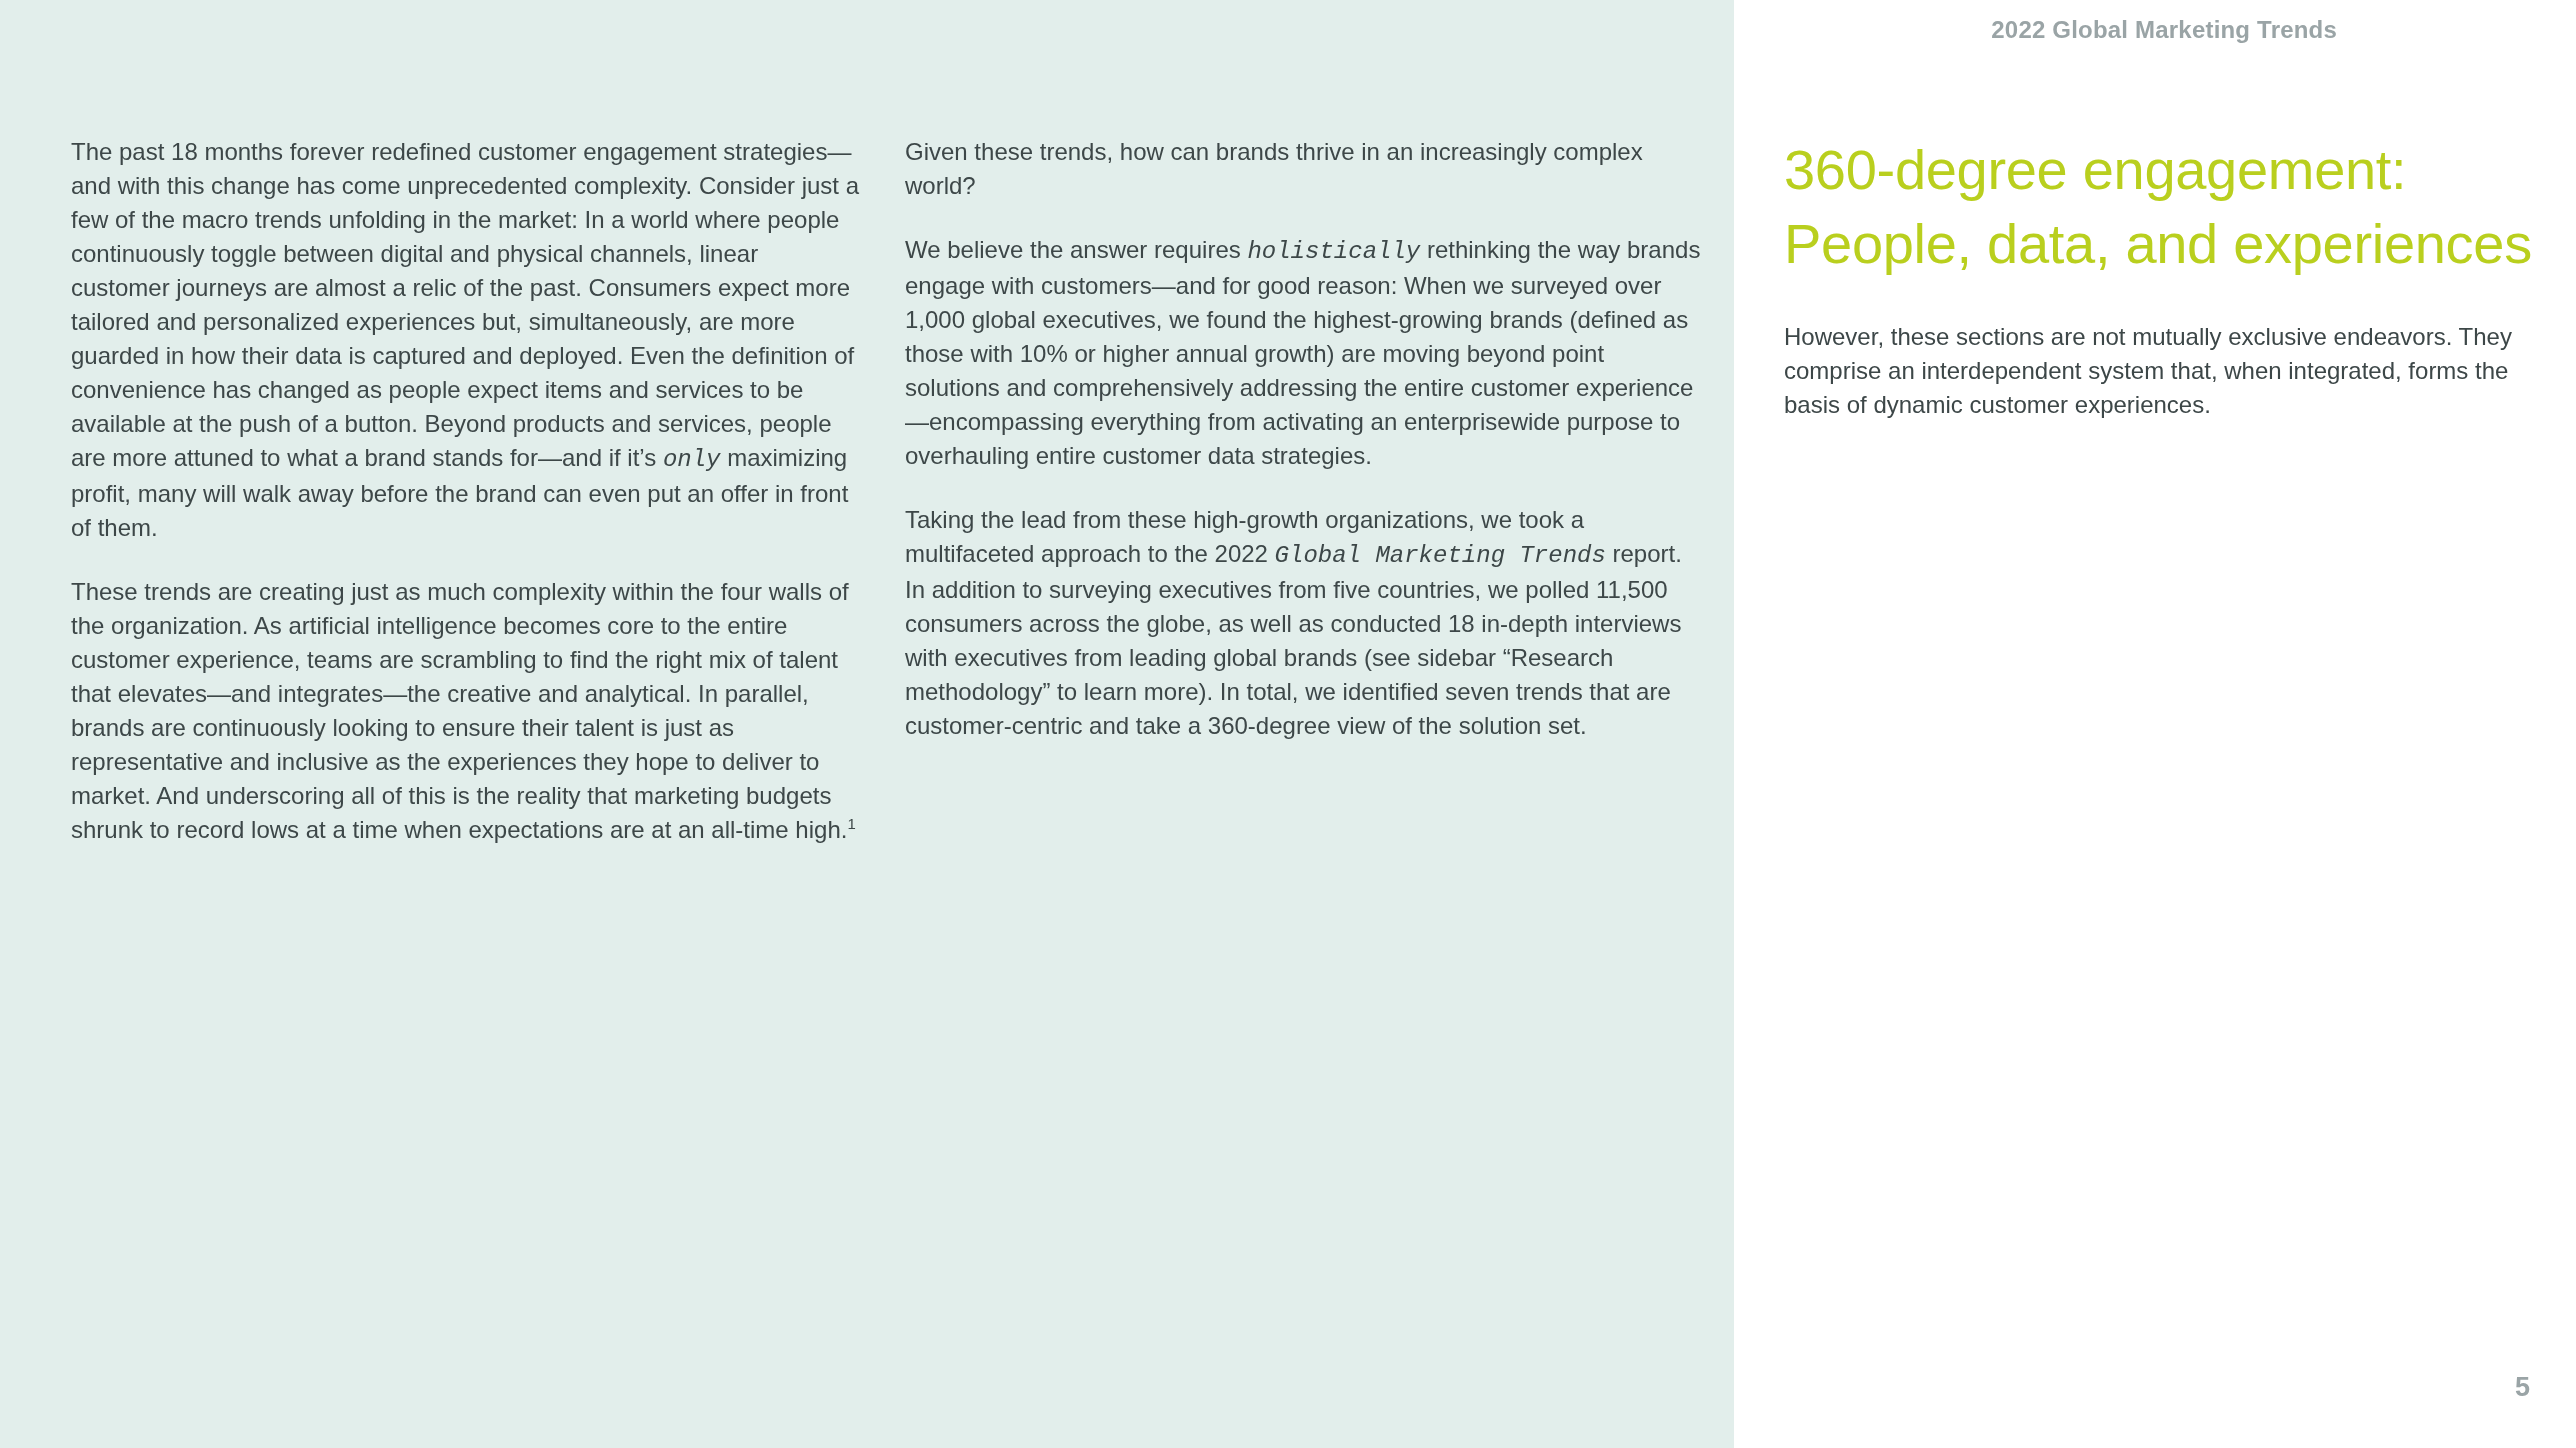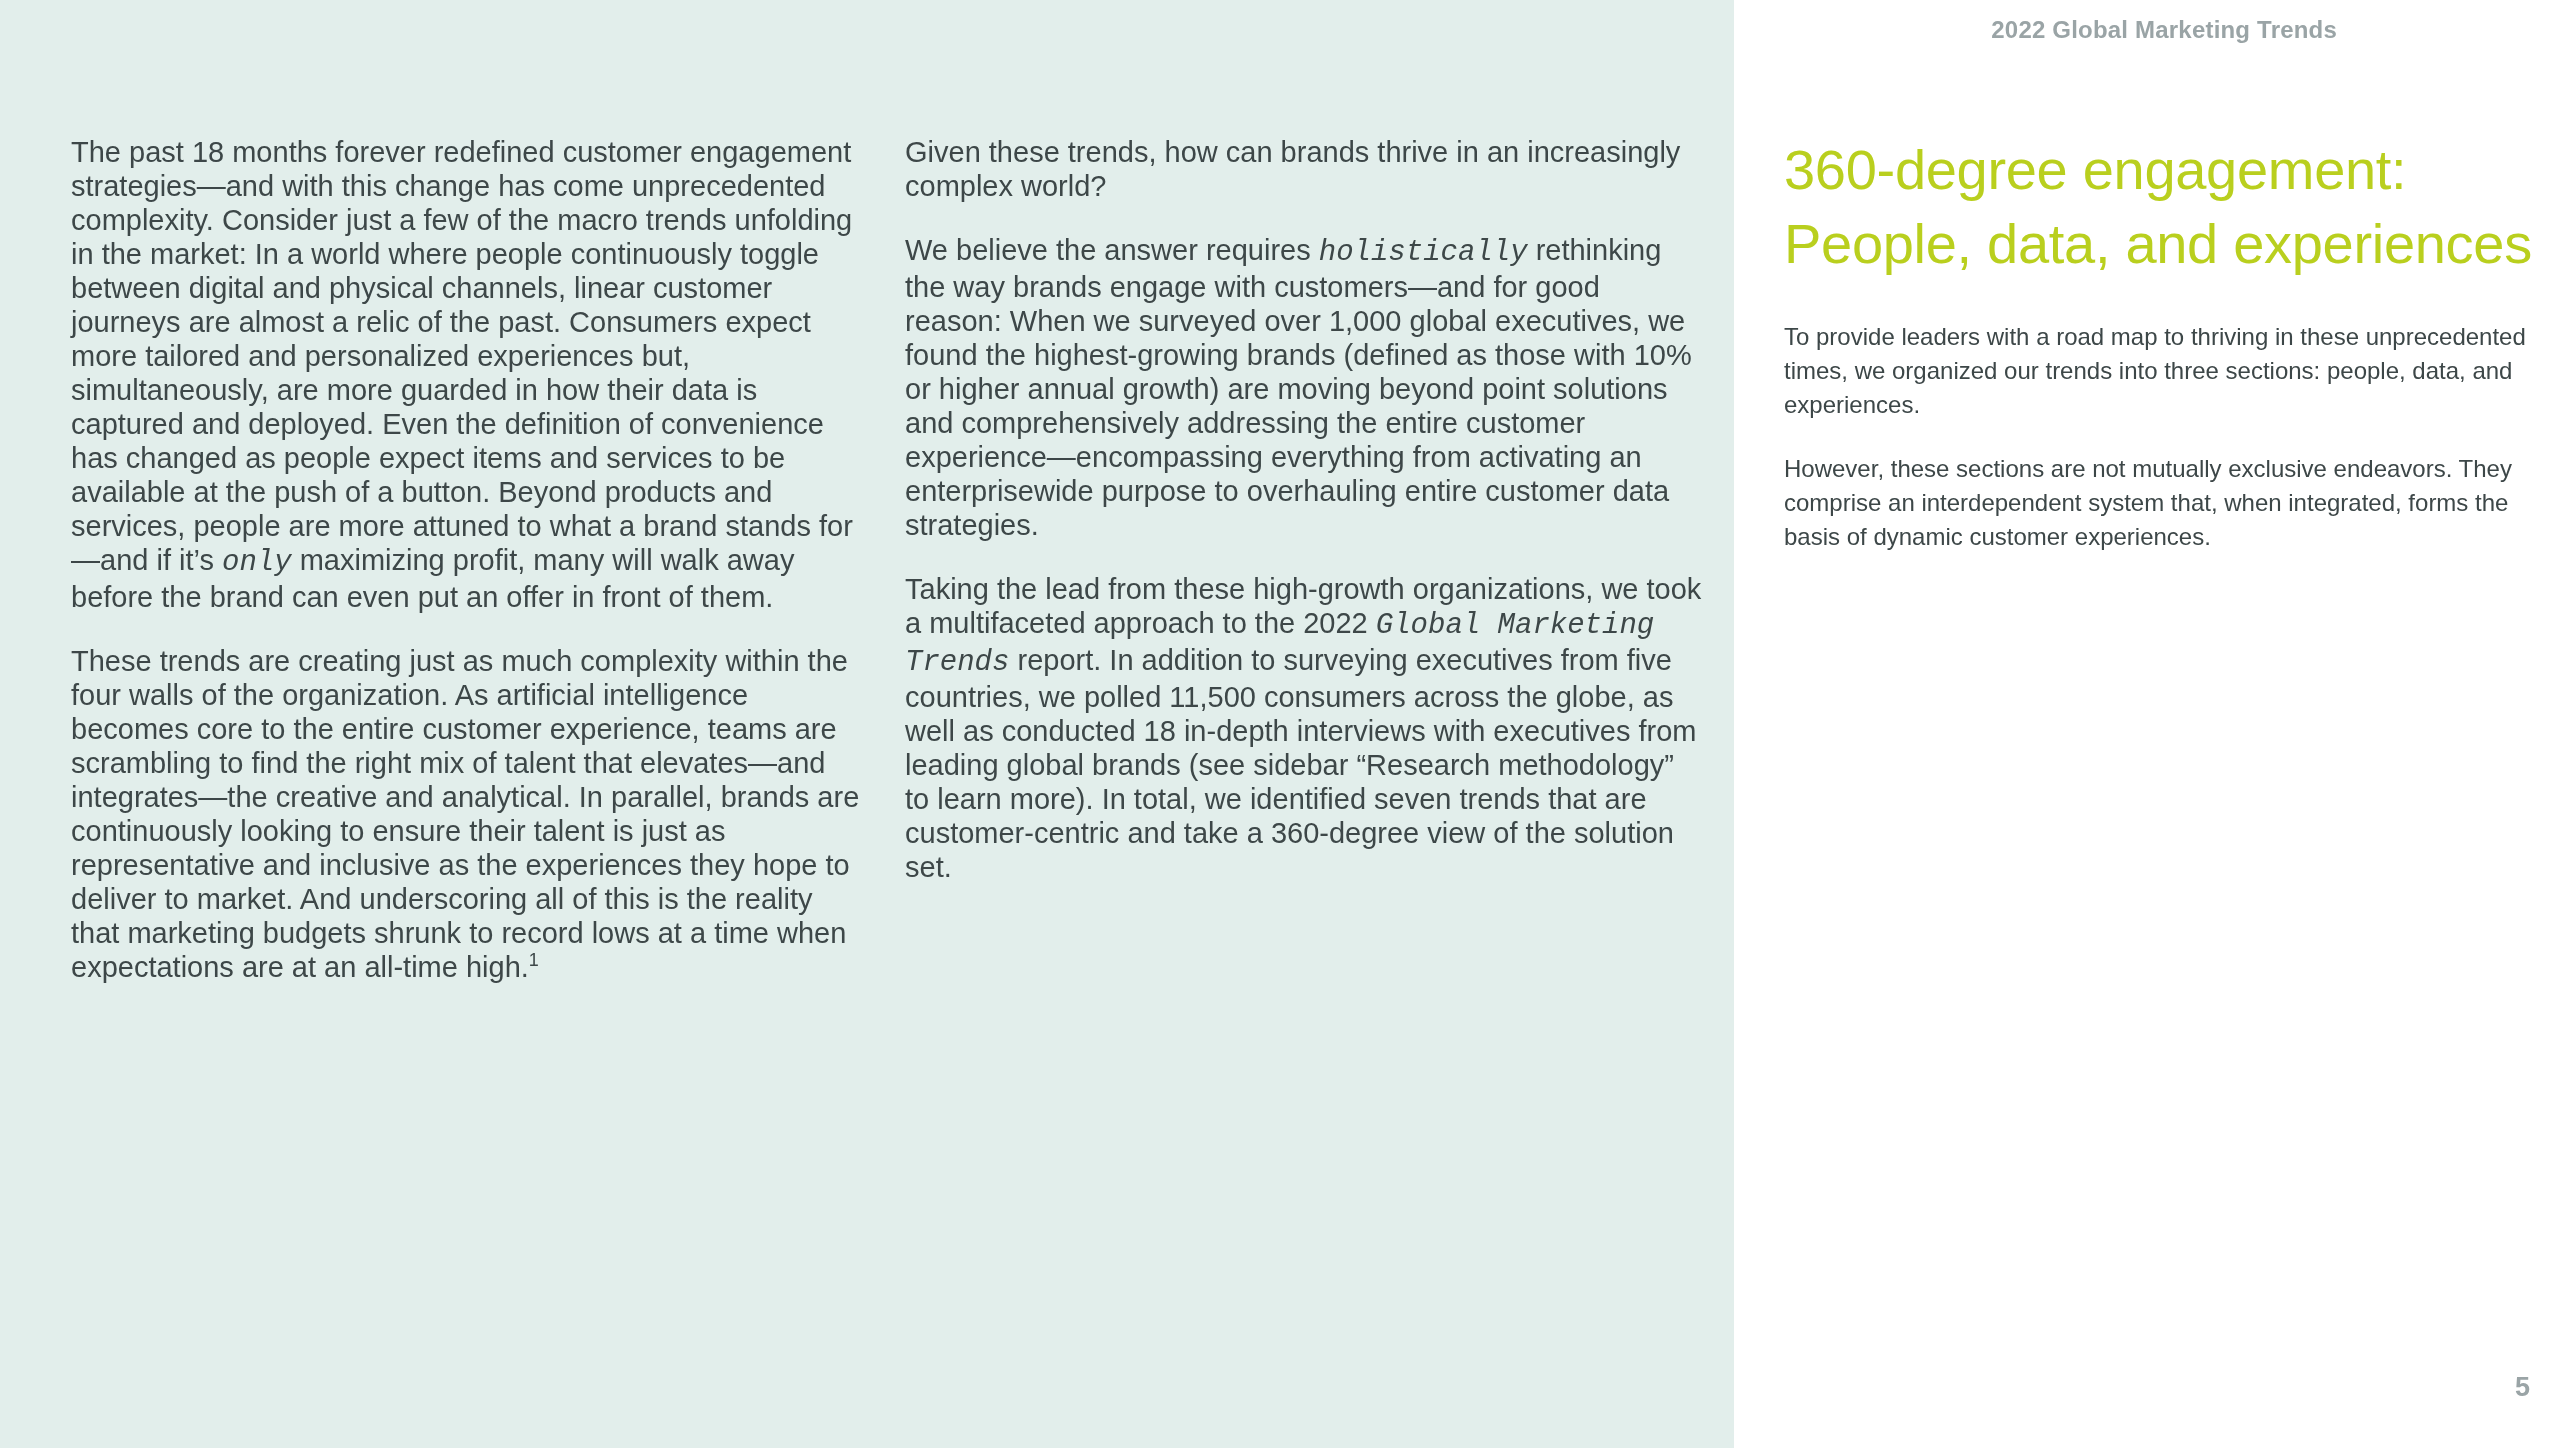--- a/index.html
+++ b/index.html
@@ -47,21 +47,21 @@
     font-weight: bold;
     color: #9aa4a6;
     letter-spacing: 0.2px;
     white-space: nowrap;
   }
 
   
   .col {
     position: absolute;
     top: 135px;
-    font-size: 29px;
+    font-size: 24px;
     line-height: 34px;
     color: #3d4748;
   }
   .col-1 { left: 71px; width: 792px; }
   .col-2 { left: 905px; width: 797px; }
 
   .col p {
     margin: 0 0 30px 0;
   }
   .col p:last-child { margin-bottom: 0; }
@@ -122,21 +122,20 @@
 
   <div class="col col-2">
     <p>Given these trends, how can brands thrive in an increasingly complex world?</p>
     <p><span>We believe the answer requires </span><em>holistically</em><span> rethinking the way brands engage with customers—and for good reason: When we surveyed over 1,000 global executives, we found the highest-growing brands (defined as those with 10% or higher annual growth) are moving beyond point solutions and comprehensively addressing the entire customer experience—encompassing everything from activating an enterprisewide purpose to overhauling entire customer data strategies.</span></p>
     <p><span>Taking the lead from these high-growth organizations, we took a multifaceted approach to the 2022 </span><em>Global Marketing Trends</em><span> report. In addition to surveying executives from five countries, we polled 11,500 consumers across the globe, as well as conducted 18 in-depth interviews with executives from leading global brands (see sidebar “Research methodology” to learn more). In total, we identified seven trends that are customer-centric and take a 360-degree view of the solution set.</span></p>
   </div>
 
   <div class="sidebar">
     <h1 class="sidebar-title">360-degree engagement: People, data, and experiences</h1>
     <div class="sidebar-body">
-      <p>To provide leaders with a road map to thriving in these unprecedented times, we organized our trends into three sections: people, data, and experiences.</p>
       <p>However, these sections are not mutually exclusive endeavors. They comprise an interdependent system that, when integrated, forms the basis of dynamic customer experiences.</p>
     </div>
   </div>
 
   <div class="page-number">5</div>
 
 </div>
 
 
 </body></html>

